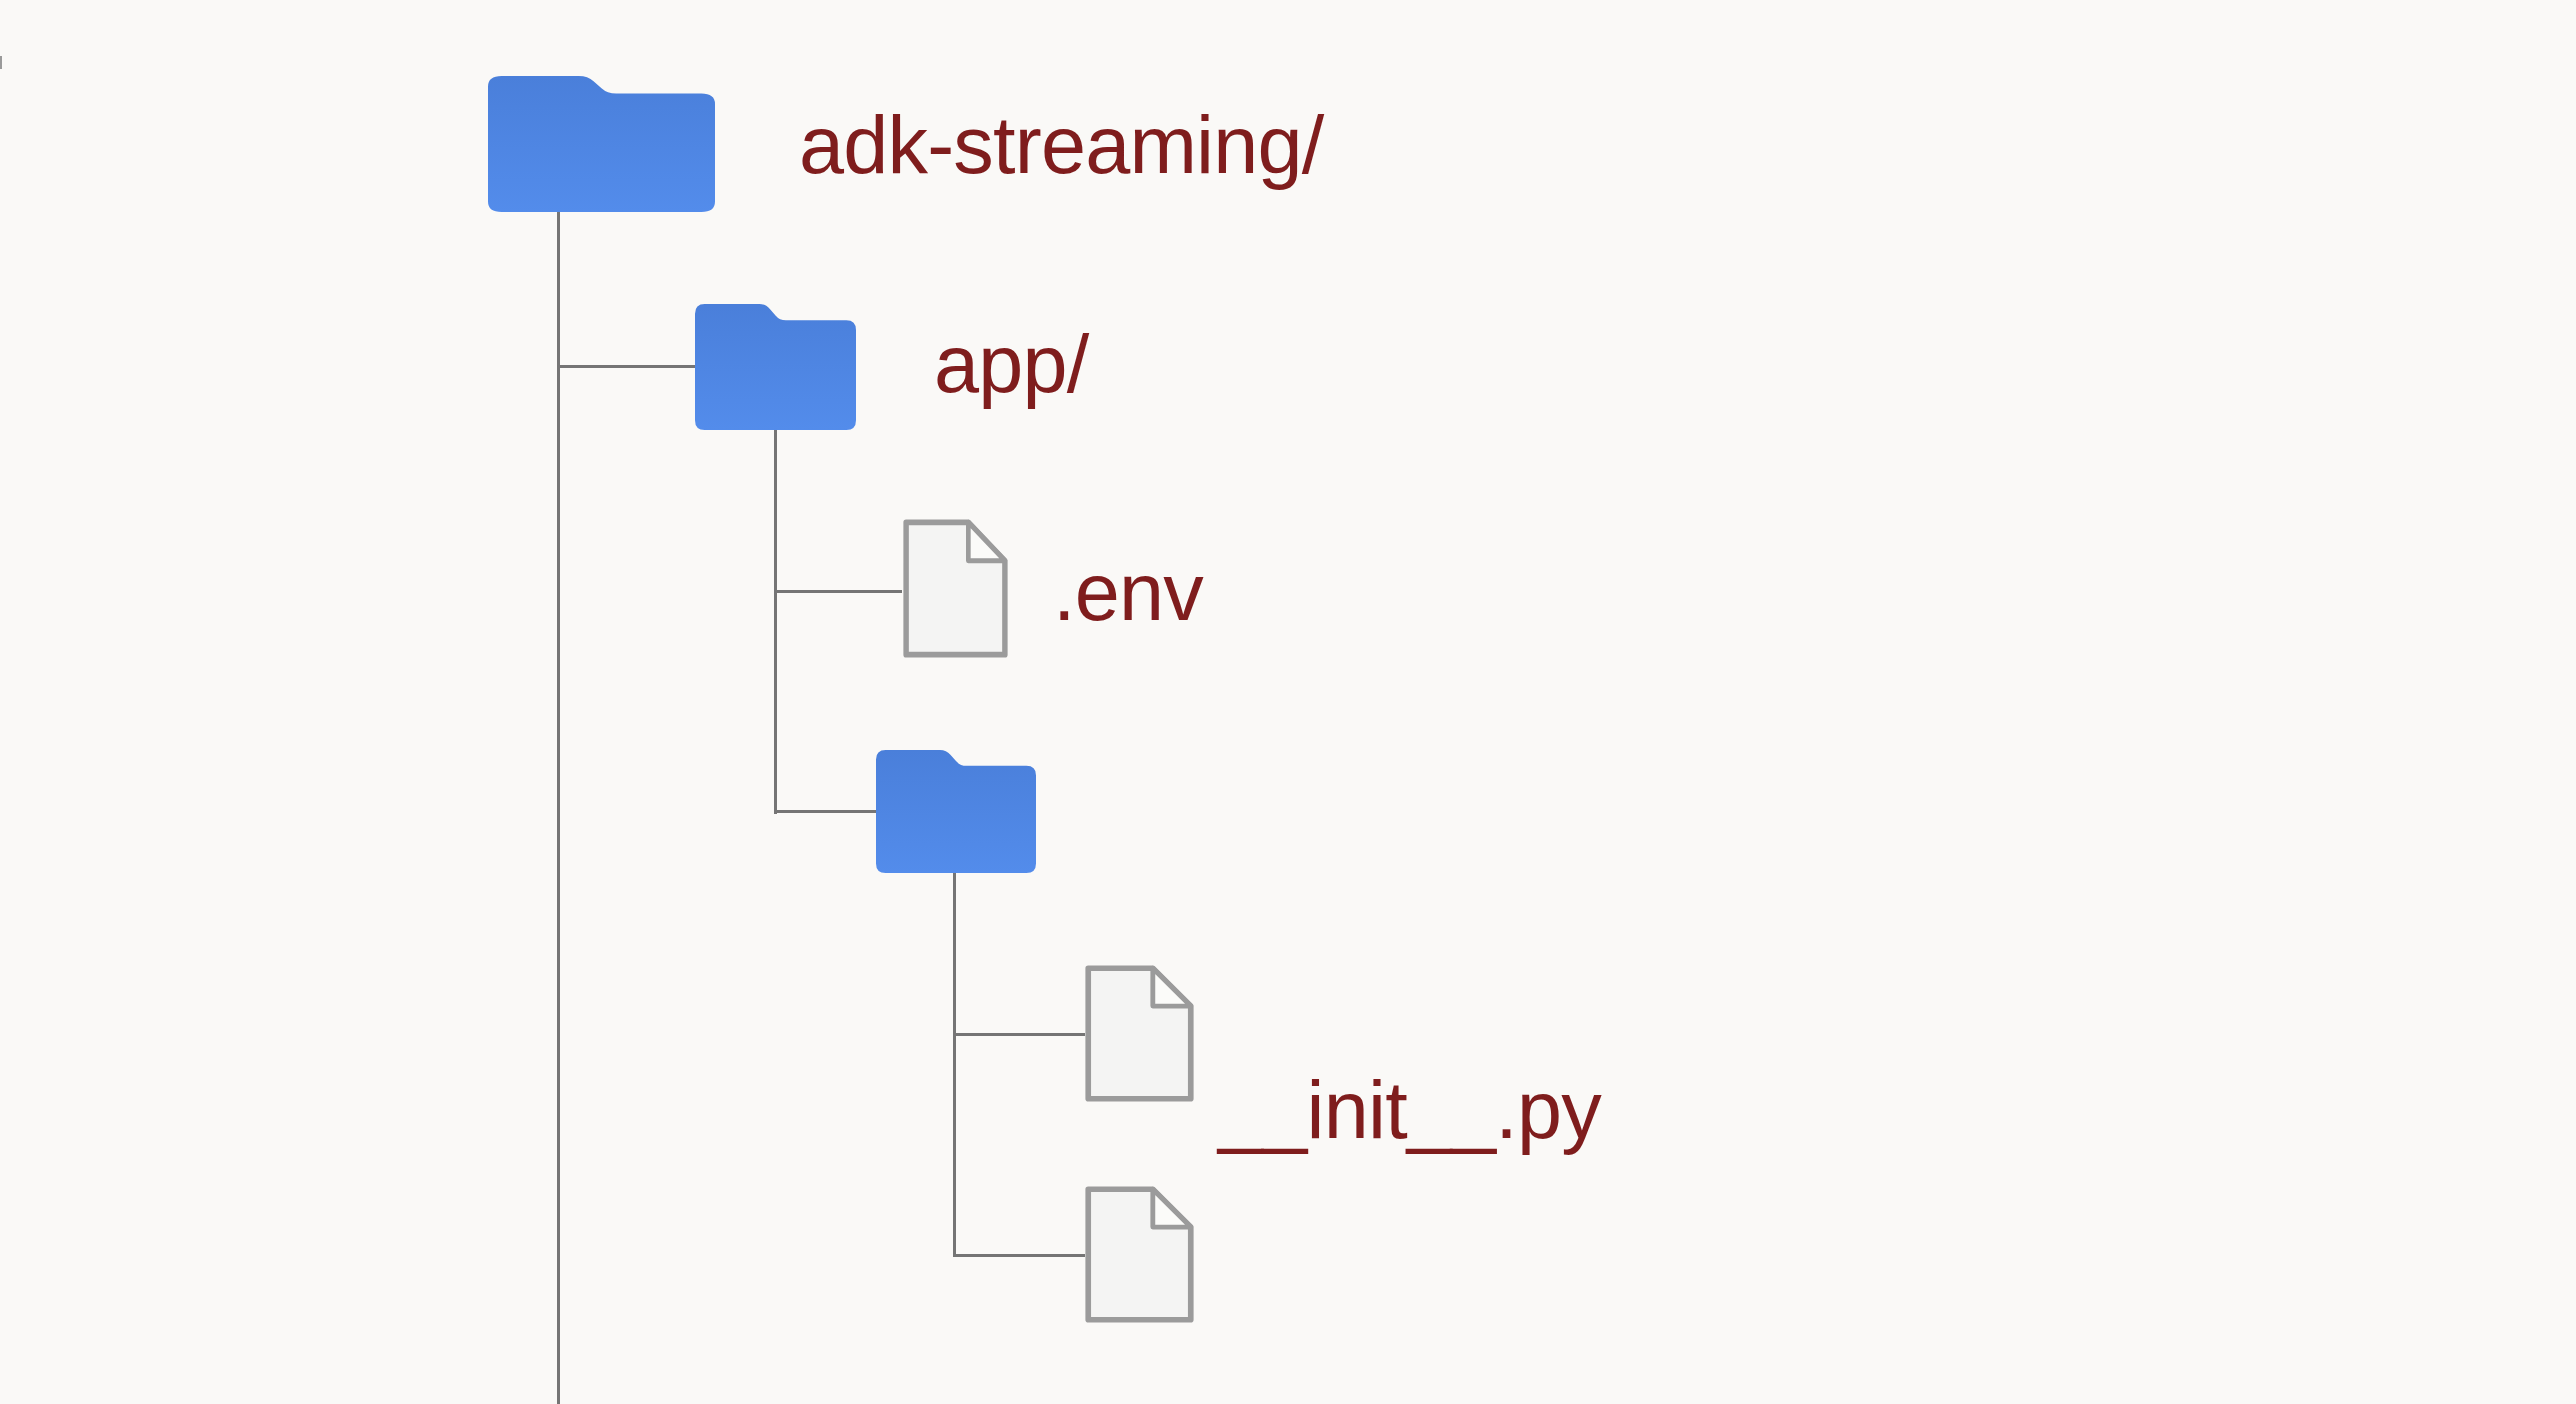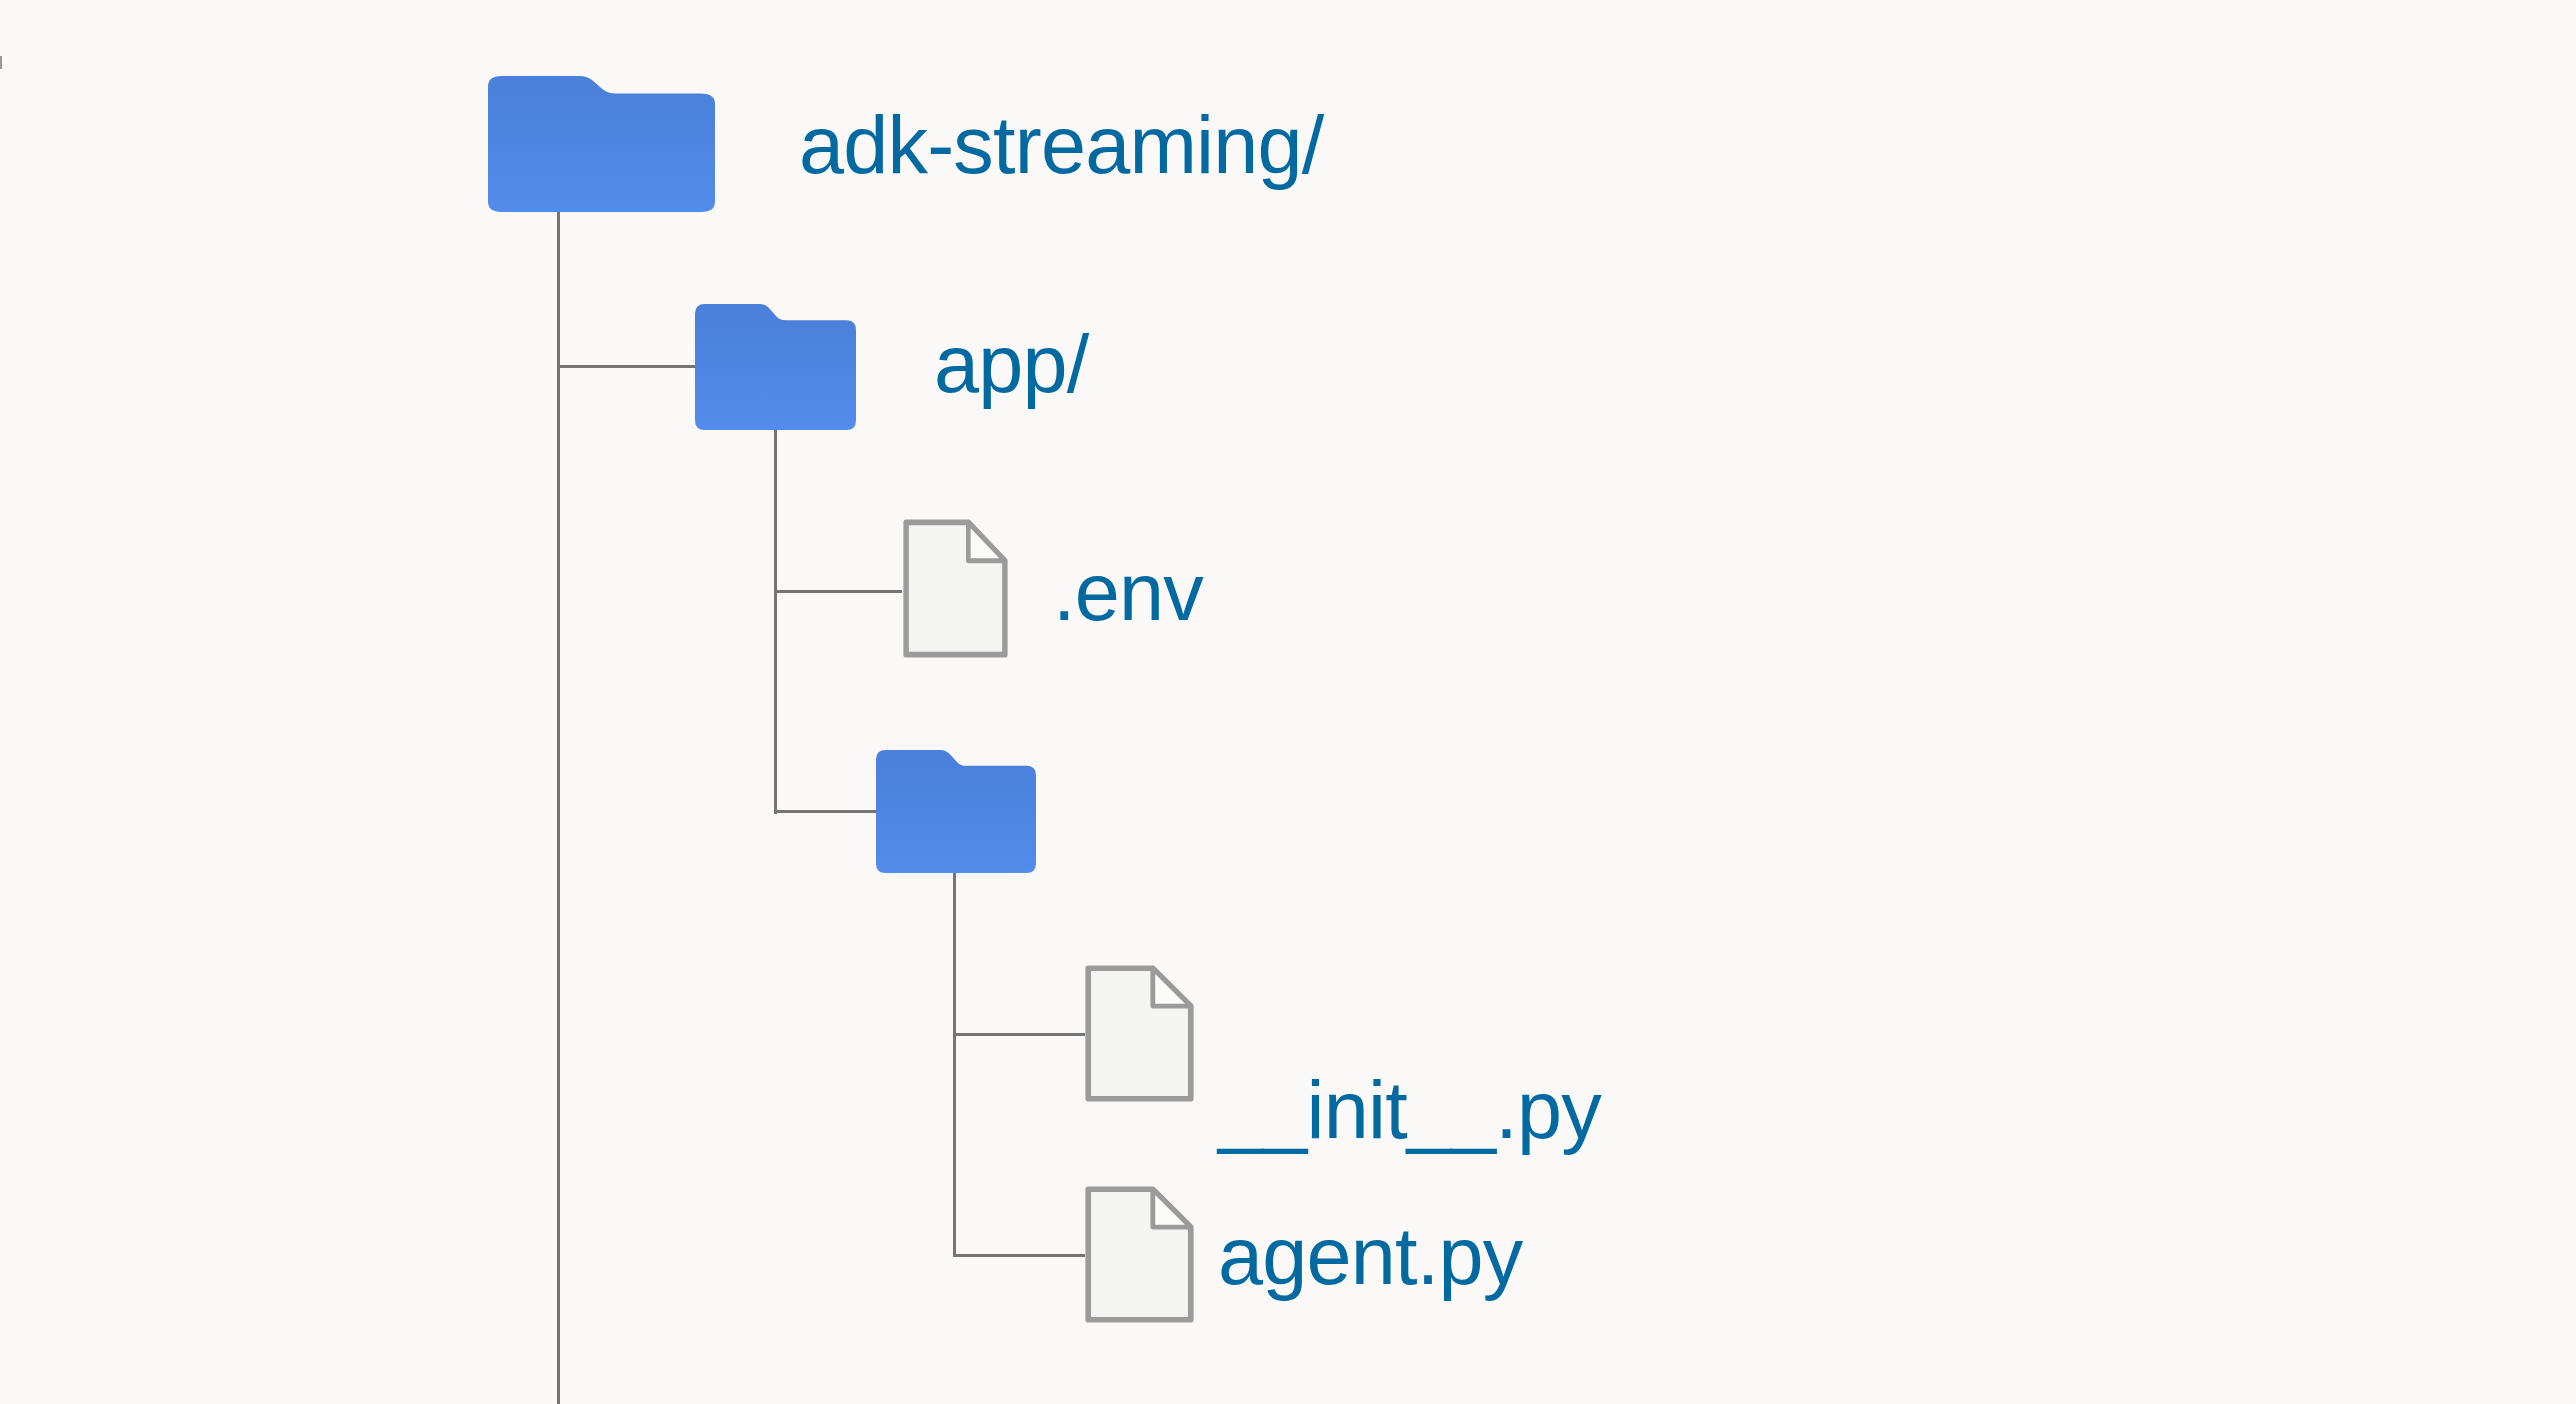--- a/index.html
+++ b/index.html
@@ -15,21 +15,21 @@
     overflow: hidden;
     font-family: "Liberation Sans", "DejaVu Sans", sans-serif;
   }
   .node {
     position: absolute;
   }
   .label {
     position: absolute;
     font-size: 81px;
     line-height: 81px;
-    color: #0369a1;
+    color: #7f1d1d;
     white-space: nowrap;
     letter-spacing: -0.8px;
   }
   .line {
     position: absolute;
     background: #757575;
   }
   .line.h { height: 3.2px; }
   .line.v { width: 3.2px; }
   .edge-artifact {
@@ -129,16 +129,15 @@
     </svg>
   </div>
   <div class="label" id="label-init">__init__.py</div>
 
   <div class="node icon-wrap" id="icon-agent">
     <svg viewBox="0 0 135 170" preserveAspectRatio="none" aria-hidden="true">
       <path d="M 4 4 L 84 4 L 131 51 L 131 166 L 4 166 Z" fill="#f4f4f3" stroke="#9b9b9b" stroke-width="7" stroke-linejoin="round"></path>
       <path d="M 84 4 L 84 51 L 131 51 Z" fill="#fbfbf9" stroke="#9b9b9b" stroke-width="6" stroke-linejoin="round"></path>
     </svg>
   </div>
-  <div class="label" id="label-agent">agent.py</div>
 
 </div>
 
 
 </body></html>

